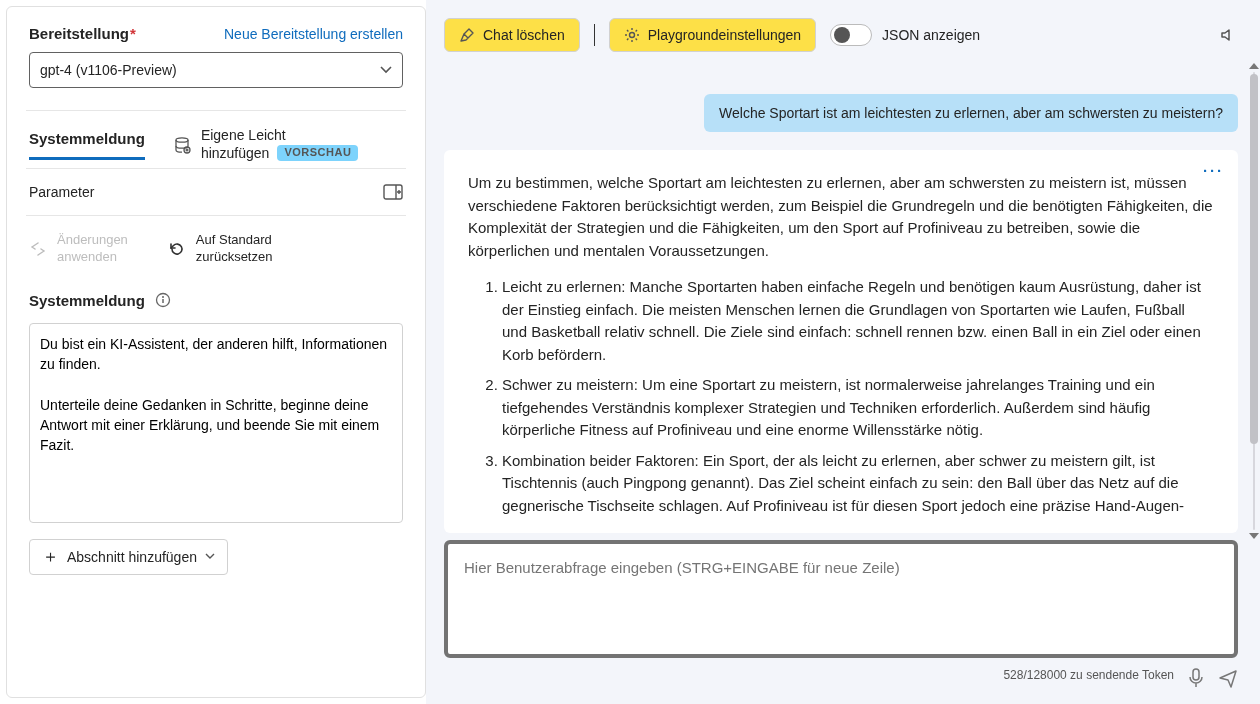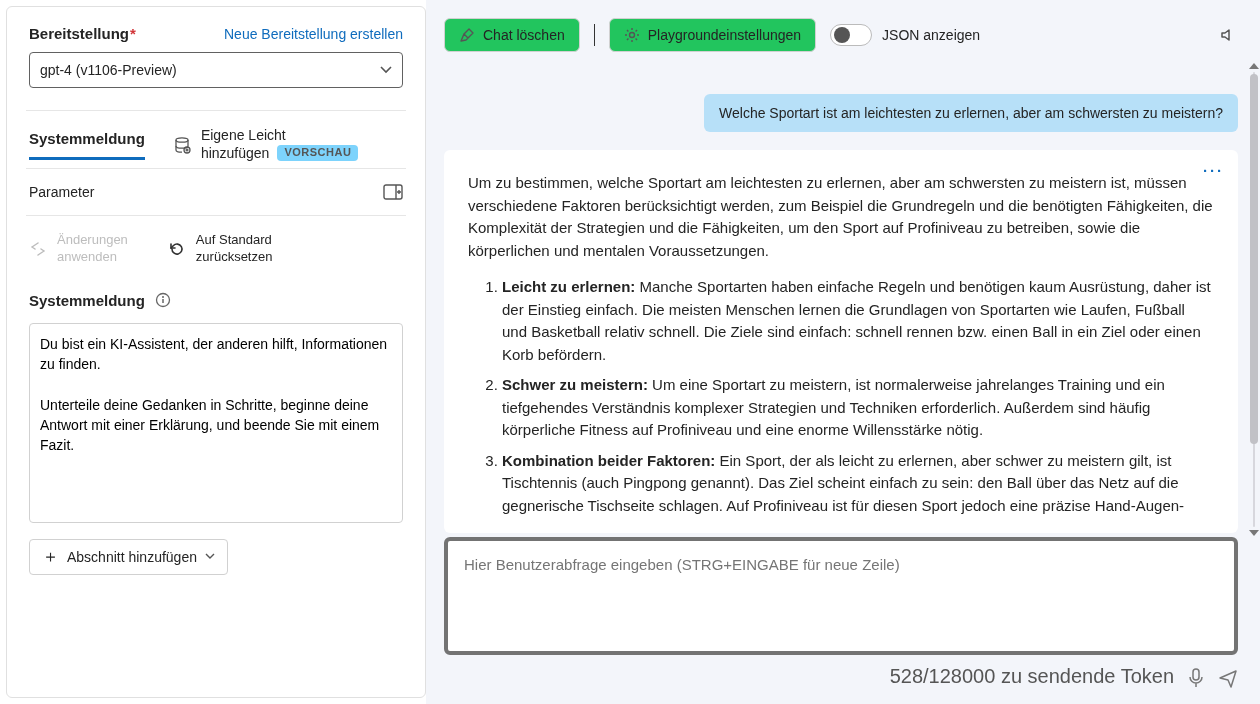--- a/index.html
+++ b/index.html
@@ -101,21 +101,21 @@
     flex:1;
     background:#f3f5fa;
     display:flex; flex-direction:column;
     padding-left:18px;
   }
   .right-top {
     display:flex; align-items:center; gap:14px;
     padding: 18px 22px 10px 0;
   }
   .tb-btn {
-    background:#22c55e; border:1px solid #d1d1d1; border-radius:6px;
+    background:#fde047; border:1px solid #d1d1d1; border-radius:6px;
     height:34px; padding:0 14px;
     display:inline-flex; align-items:center; gap:8px;
     cursor:pointer; font-size:14px;
   }
   .vdiv { width:1px; height:22px; background:#333;}
   .toggle-wrap { display:inline-flex; align-items:center; gap:10px;}
   .toggle {
     width:42px; height:22px; border-radius:11px;
     background:#fff; border:1px solid #bbb; position:relative; cursor:pointer;
   }
@@ -143,21 +143,21 @@
     font-size:15px; line-height:1.5;
     position:relative;
     overflow:hidden;
   }
   .msg-ai .dots {
     position:absolute; top:10px; right:14px;
     color:#0f6cbd; letter-spacing:2px; cursor:pointer; font-weight:700;
   }
   .msg-ai ol { padding-left:34px; margin:14px 0 0 0;}
   .msg-ai li { margin:0 0 8px 0;}
-  .msg-ai li .lbl { font-weight:700;}
+  .msg-ai li .lbl { font-weight:400;}
   
   .fake-scroll {
     position:absolute; right:0; top:0;
     width:14px; height:100%;
   }
   .fs-track{
     position:absolute; right:5px; top:10px; bottom:10px;
     width:2px; background:#d7d7dd; border-radius:2px;
   }
   .fs-thumb{
@@ -176,22 +176,22 @@
     background:#fff; border:4px solid #737373; border-radius:6px;
     min-height:118px;
     padding:14px 14px;
   }
   .compose-input {
     width:100%; border:0; outline:0; font-family:inherit; font-size:15px;
     color:#777;
   }
   
   .footer-row {
-    display:flex; justify-content:flex-end; align-items:flex-end;
-    padding: 10px 22px 16px 0; gap:14px; color:#555; font-size:20px;
+    display:flex; justify-content:flex-end; align-items:flex-start;
+    padding: 10px 22px 16px 0; gap:14px; color:#555; font-size:12px;
   }
   .icon-btn { color:#777; cursor:pointer;}
   
   svg { display:block; }
 </style>
 </head>
 <body>
 
 <div class="app">
 

